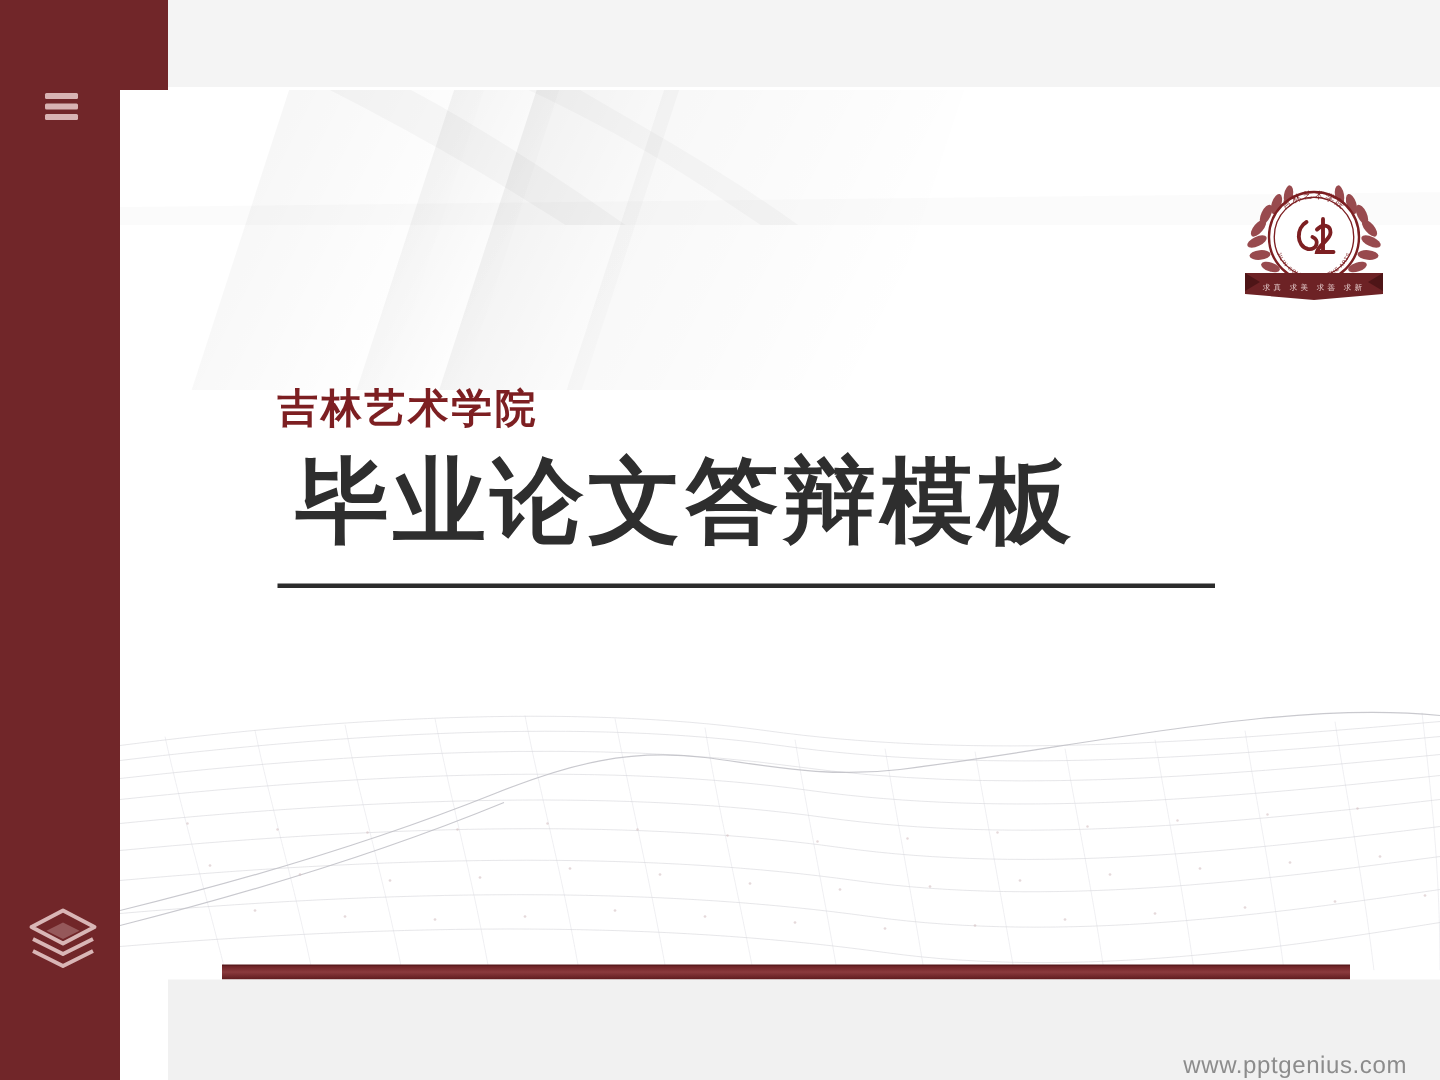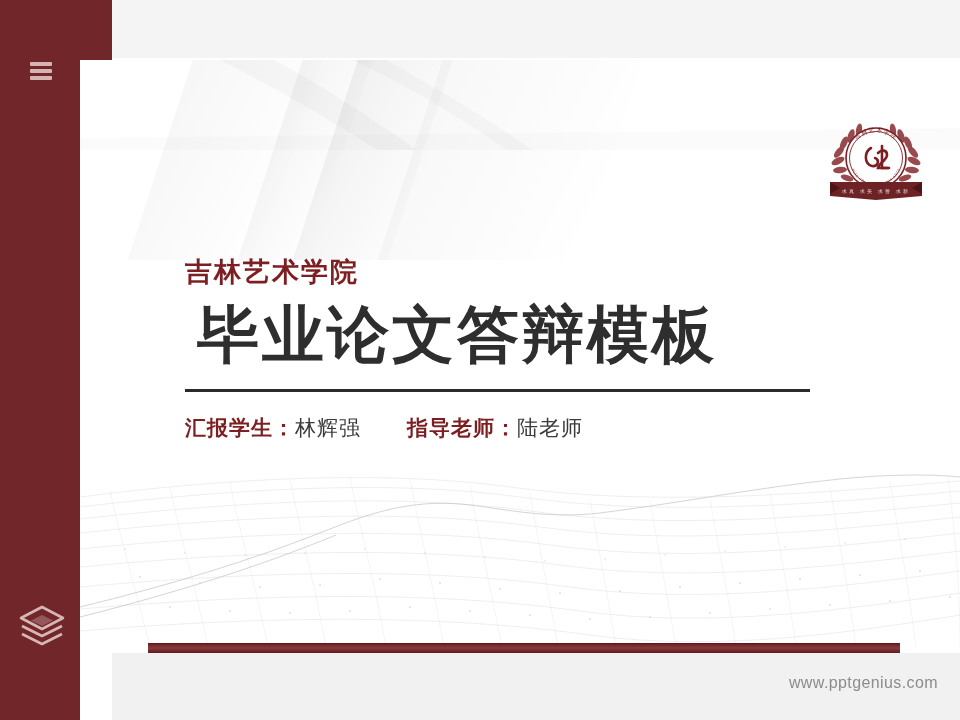--- a/index.html
+++ b/index.html
@@ -202,21 +202,21 @@
     width: 752px;
     height: 9px;
     background: linear-gradient(to bottom, #6d2225 0%, #8b3a3d 45%, #5e1b1e 100%);
     border-top: 1px solid #5a1a1d;
   }
 
   
   .footer-url {
     position: absolute;
     right: 22px;
-    top: 674px;
+    top: 702px;
     font-size: 16px;
     color: #8c8c8c;
     letter-spacing: 0.4px;
     z-index: 9;
   }
 </style>
 </head>
 <body>
 
 <div id="stage">
@@ -305,28 +305,20 @@
         <path d="M6 74 L16 80 L6 86 Z" fill="#4e1517"></path>
         <path d="M98 74 L88 80 L98 86 Z" fill="#4e1517"></path>
         <text x="52" y="85" font-size="5" fill="#e7cfcf" text-anchor="middle" letter-spacing="2.2">求真 求美 求善 求新</text>
       </svg>
     </div>
 
     <div class="title-block">
       <div class="school-name">吉林艺术学院</div>
       <div class="main-title">毕业论文答辩模板</div>
       <div class="divider"></div>
-      <div class="byline">
-        <div class="byline-item">
-          <span class="byline-label">汇报学生：</span><span class="byline-value">林辉强</span>
-        </div>
-        <div class="byline-item">
-          <span class="byline-label">指导老师：</span><span class="byline-value">陆老师</span>
-        </div>
-      </div>
     </div>
 
     <svg class="mesh" viewBox="0 0 880 190" preserveAspectRatio="none">
       <g stroke="#c9c9cf" stroke-width="0.45" fill="none" opacity="0.75">
         <path d="M0 40 C 140 22, 300 12, 430 30 C 560 48, 700 40, 880 24"></path>
         <path d="M0 50 C 150 32, 310 22, 440 40 C 570 58, 710 50, 880 34"></path>
         <path d="M0 62 C 160 44, 320 36, 450 54 C 580 72, 720 62, 880 46"></path>
         <path d="M0 76 C 170 58, 330 52, 460 70 C 590 88, 730 76, 880 60"></path>
         <path d="M0 92 C 180 74, 340 70, 470 88 C 600 106, 740 92, 880 76"></path>
         <path d="M0 110 C 190 92, 350 90, 480 108 C 610 126, 750 110, 880 94"></path>

